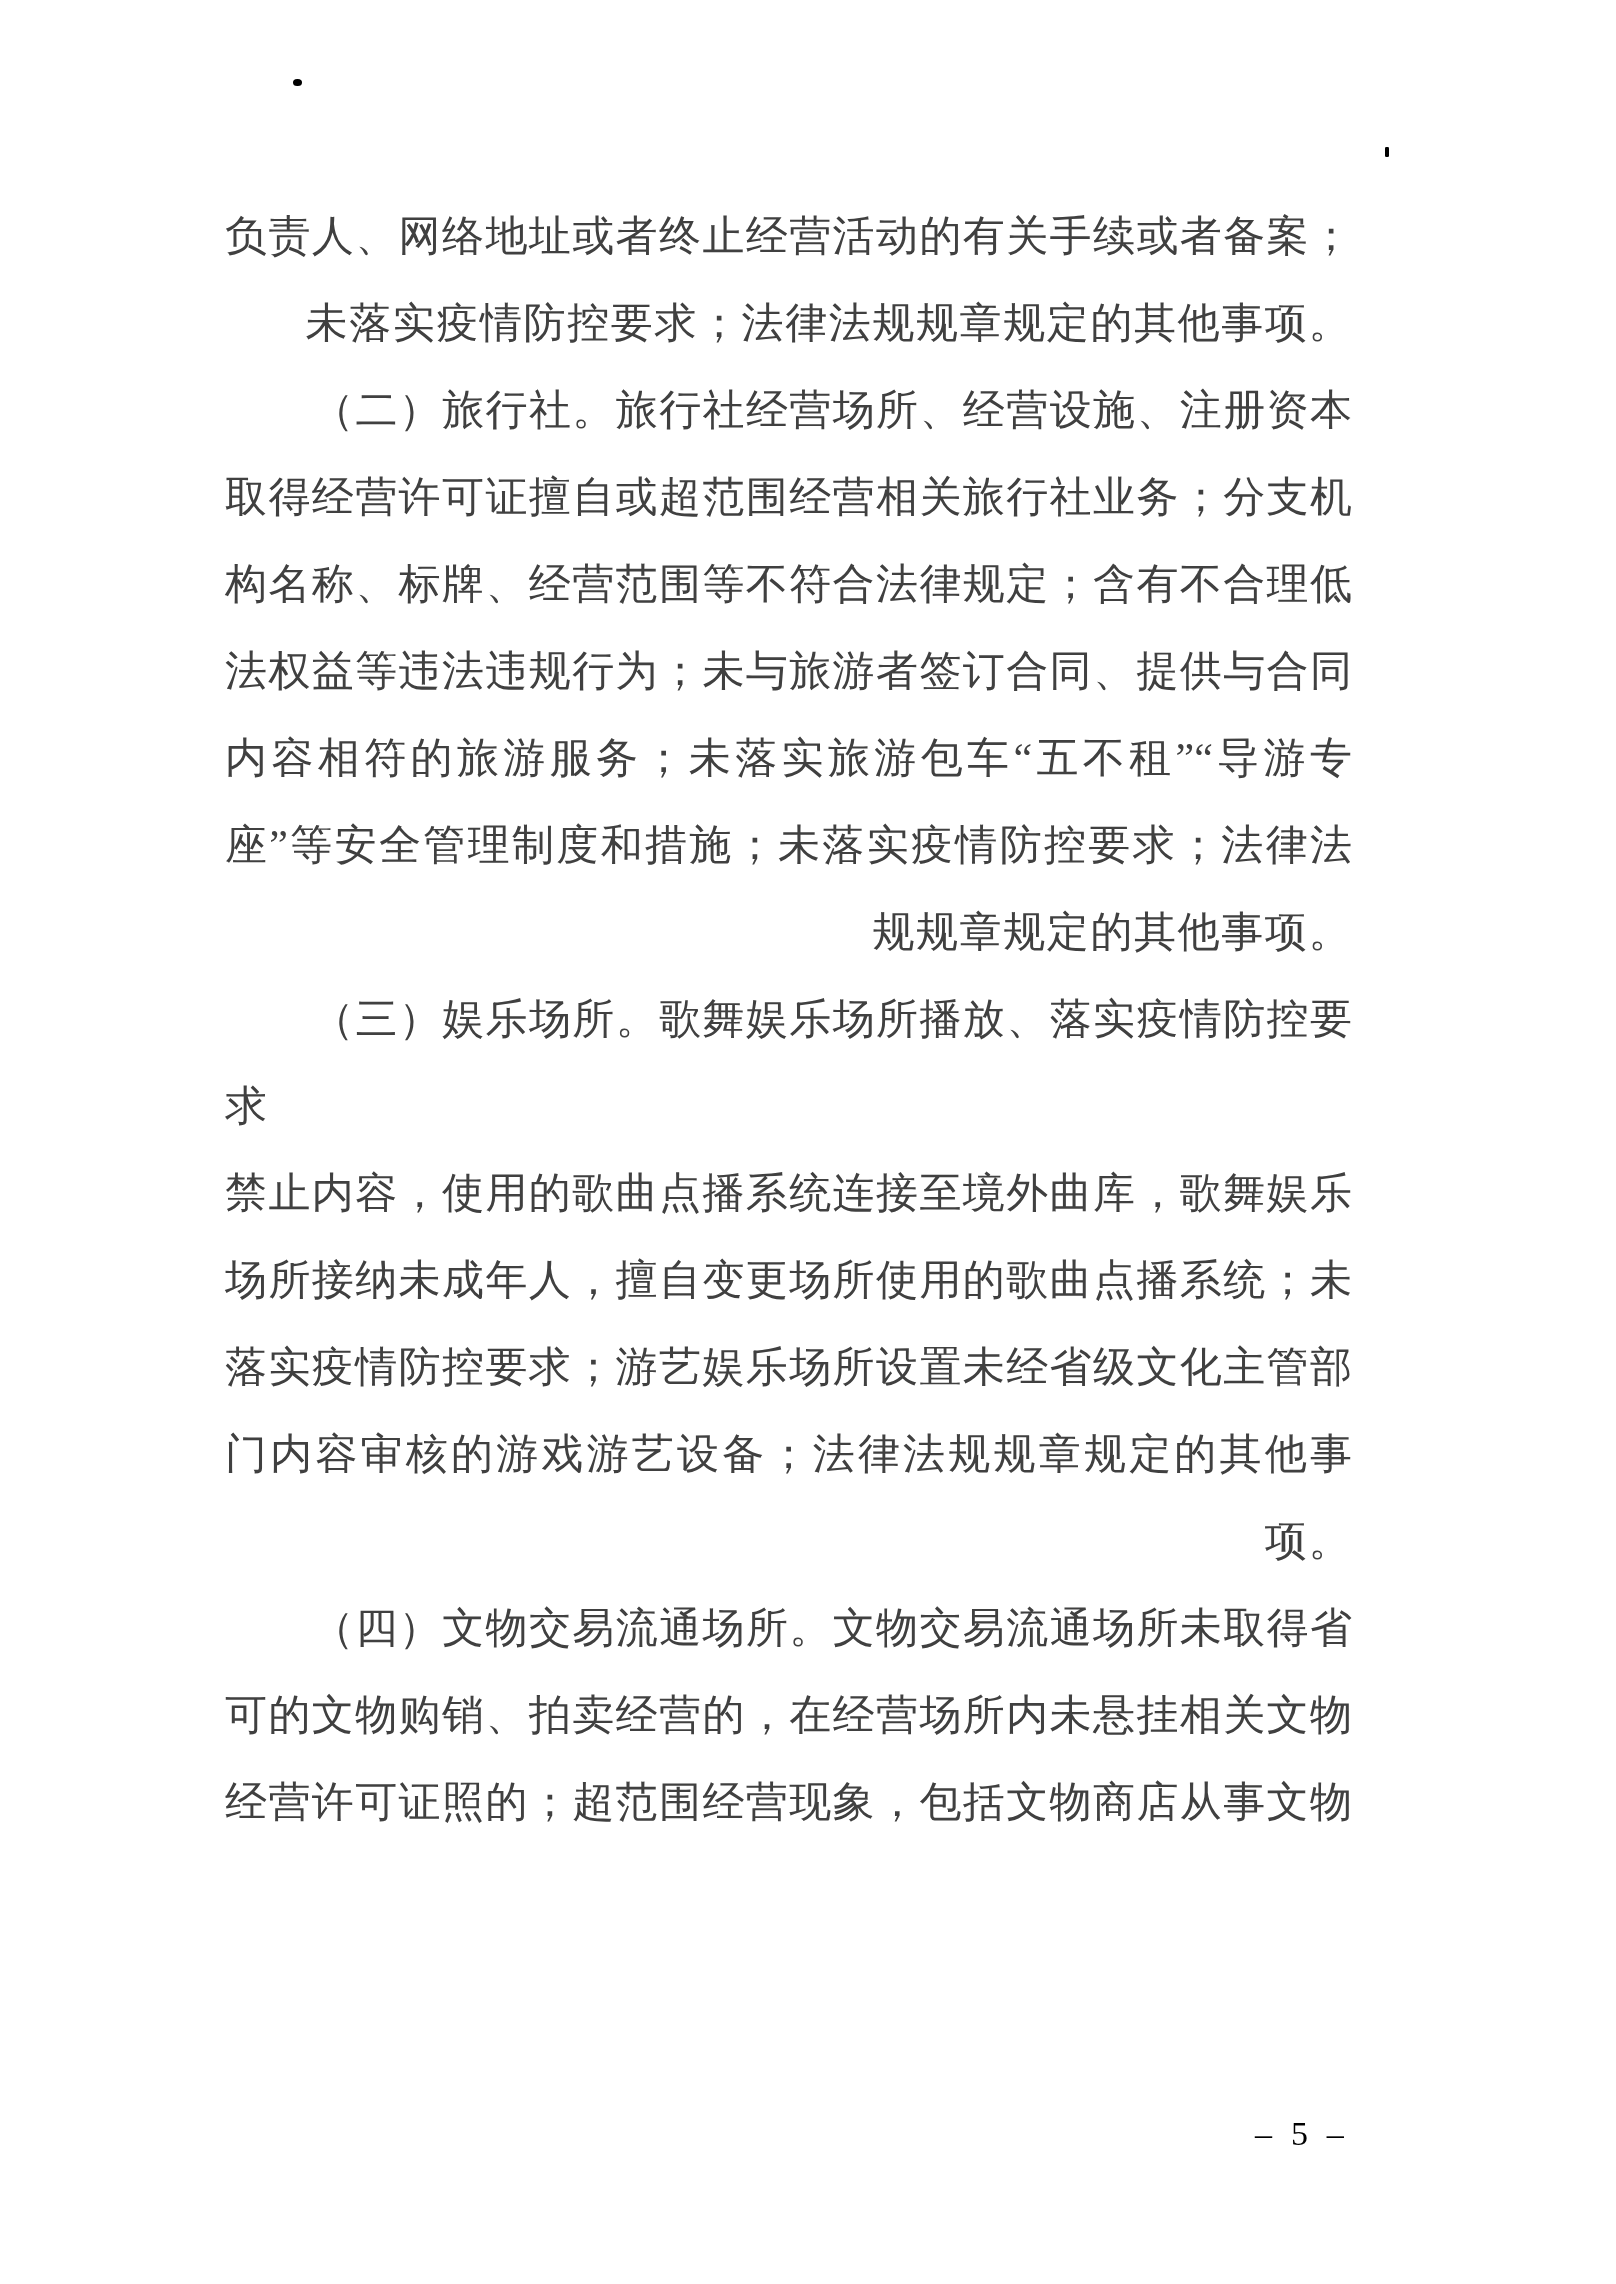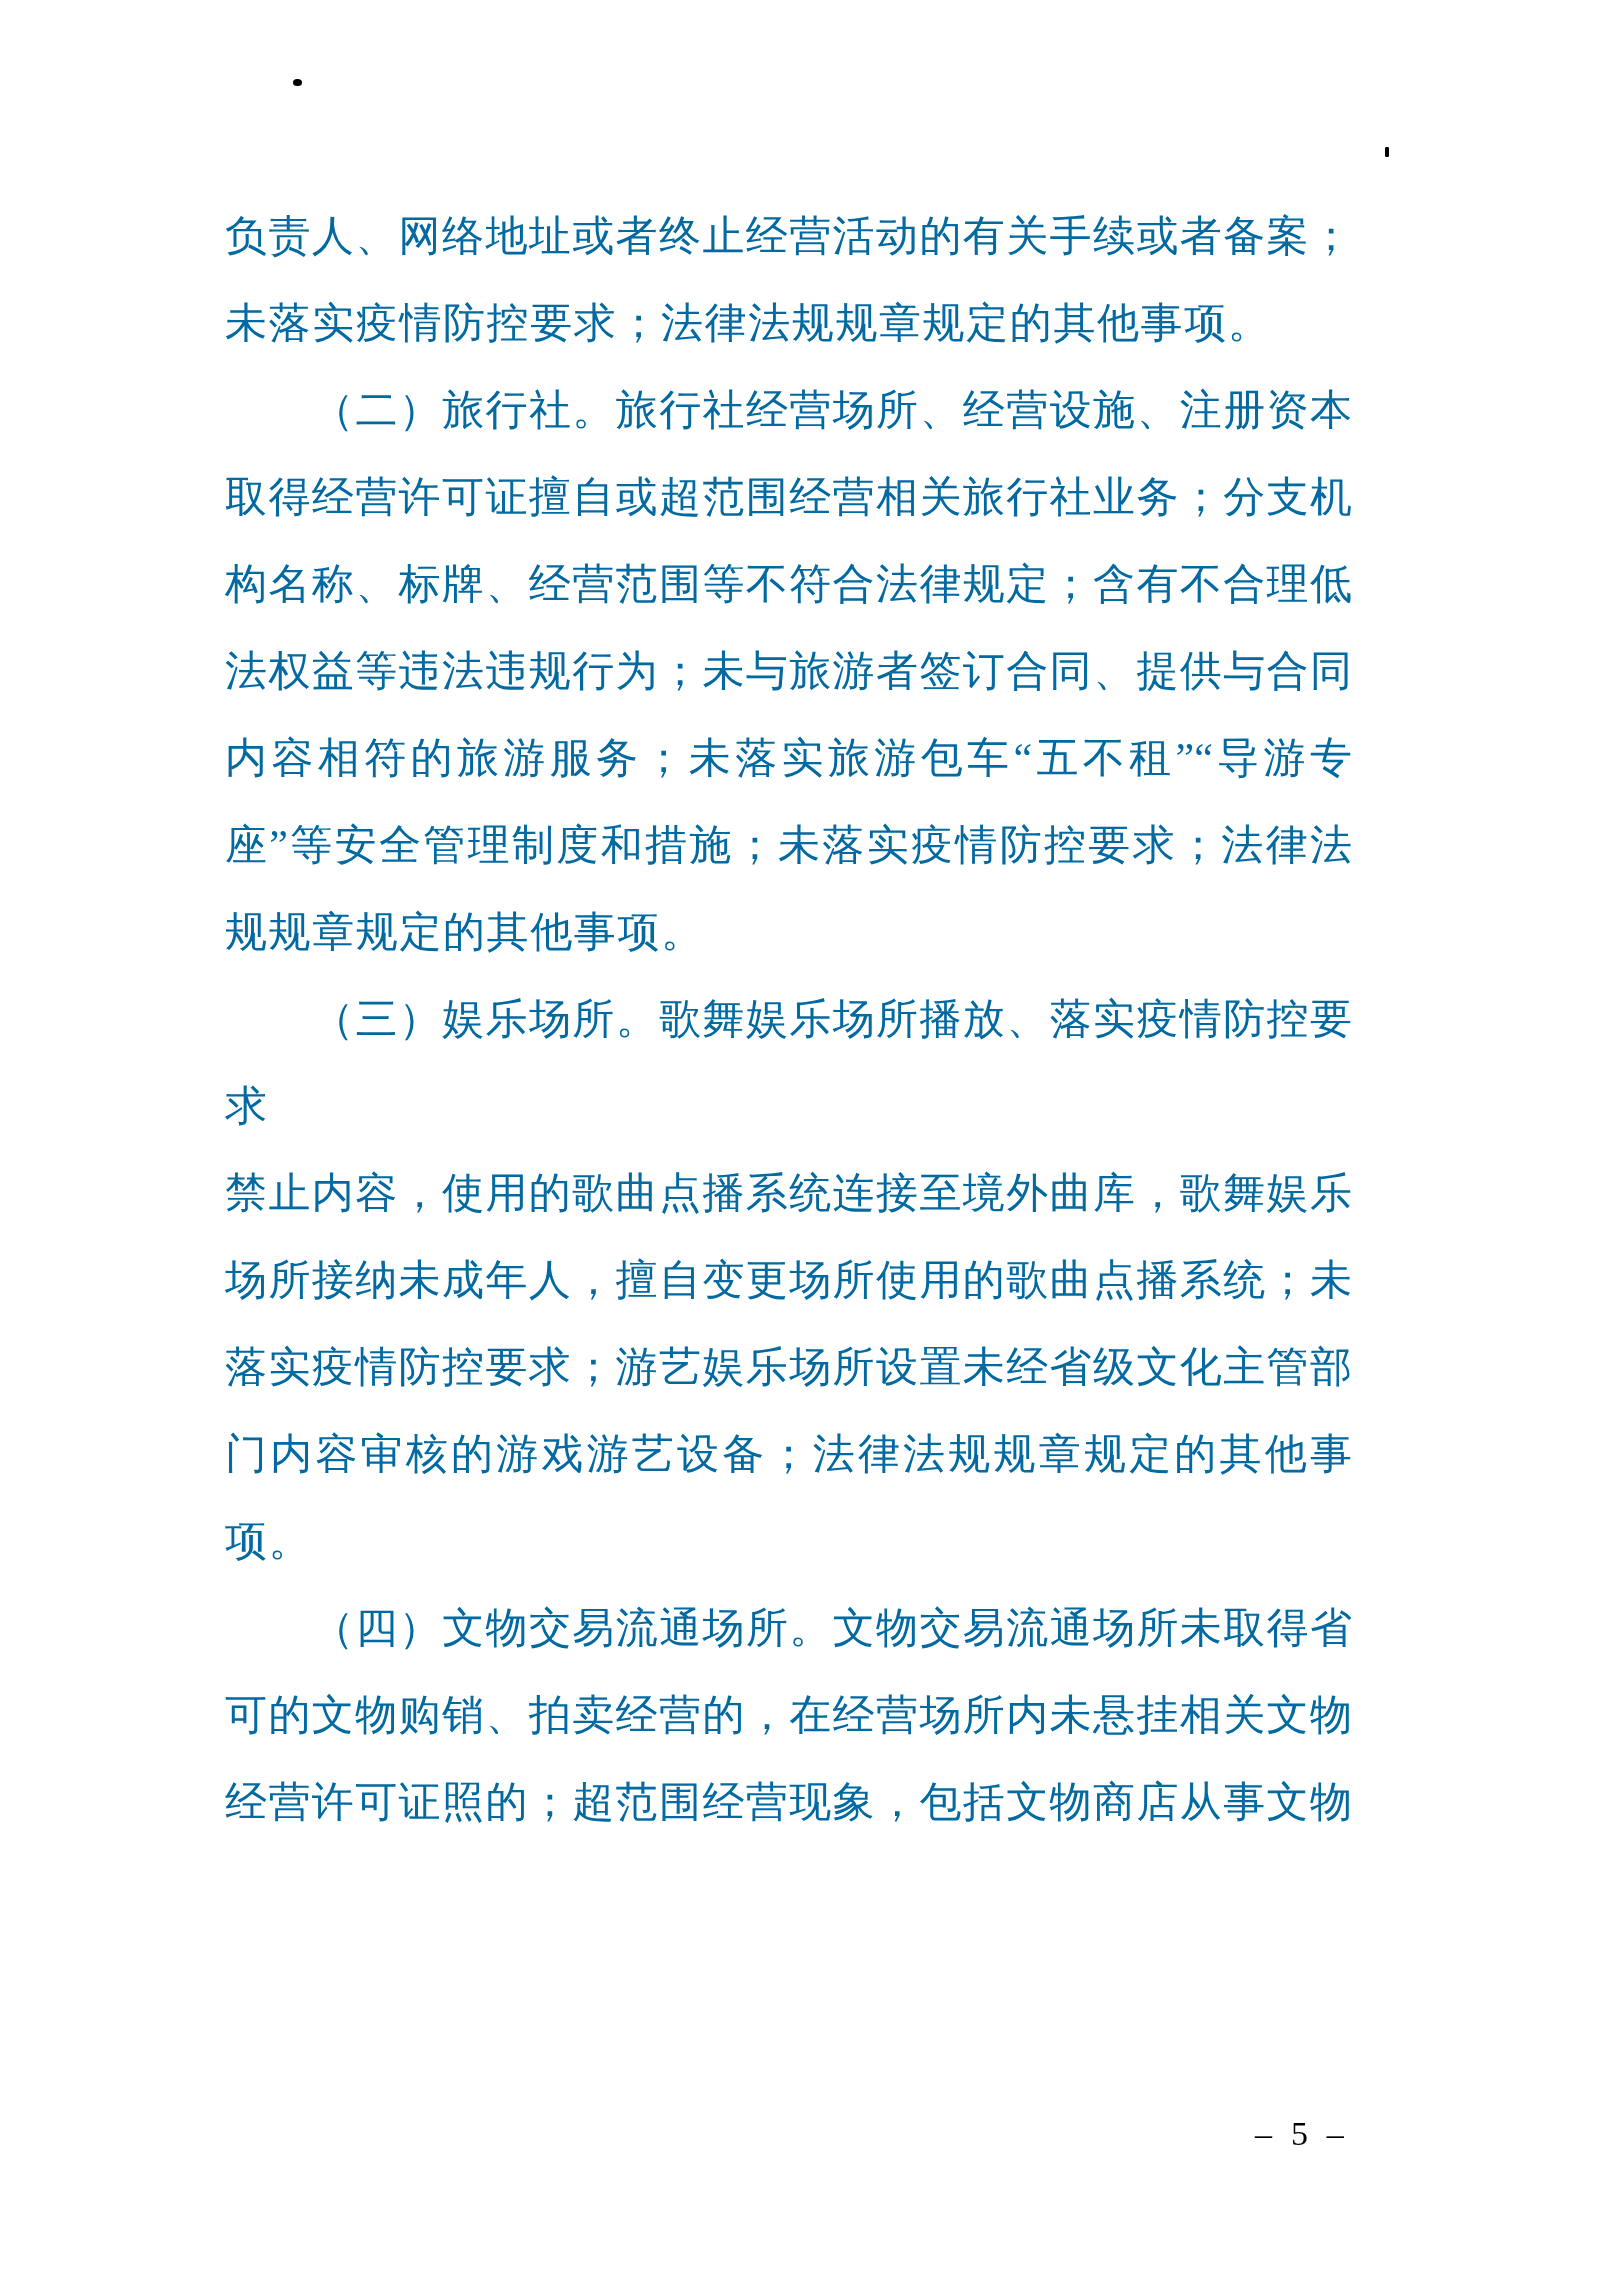--- a/index.html
+++ b/index.html
@@ -5,24 +5,24 @@
   html, body { margin: 0; padding: 0; }
   body {
     width: 1616px; height: 2284px;
     position: relative; overflow: hidden;
     background: #ffffff;
     font-family: "Liberation Serif", serif;
   }
   .page { position: absolute; left: 0; top: 0; width: 1616px; height: 2284px; background: #ffffff; }
   .textblock {
     position: absolute; left: 225px; top: 193px; width: 1127px;
-    color: #0369a1; font-size: 42px; line-height: 87px;
+    color: #404040; font-size: 42px; line-height: 87px;
     font-weight: 400;
   }
-  .line { letter-spacing: 1.6px; white-space: nowrap; }
+  .line { letter-spacing: 1.6px; white-space: nowrap; text-align: right; }
   .line.just {
     white-space: normal; letter-spacing: 0;
     text-align: justify; text-align-last: justify; text-justify: inter-character;
   }
   .line.indent { text-indent: 87px; }
   .speck { position: absolute; background: #000000; }
   .speck-1 { left: 293px; top: 79px; width: 8.5px; height: 7.2px; border-radius: 50%; }
   .speck-2 { left: 1385px; top: 147px; width: 3.9px; height: 9.8px; border-radius: 1.3px; }
   .pagenum {
     position: absolute; left: 1255px; top: 2116px;

